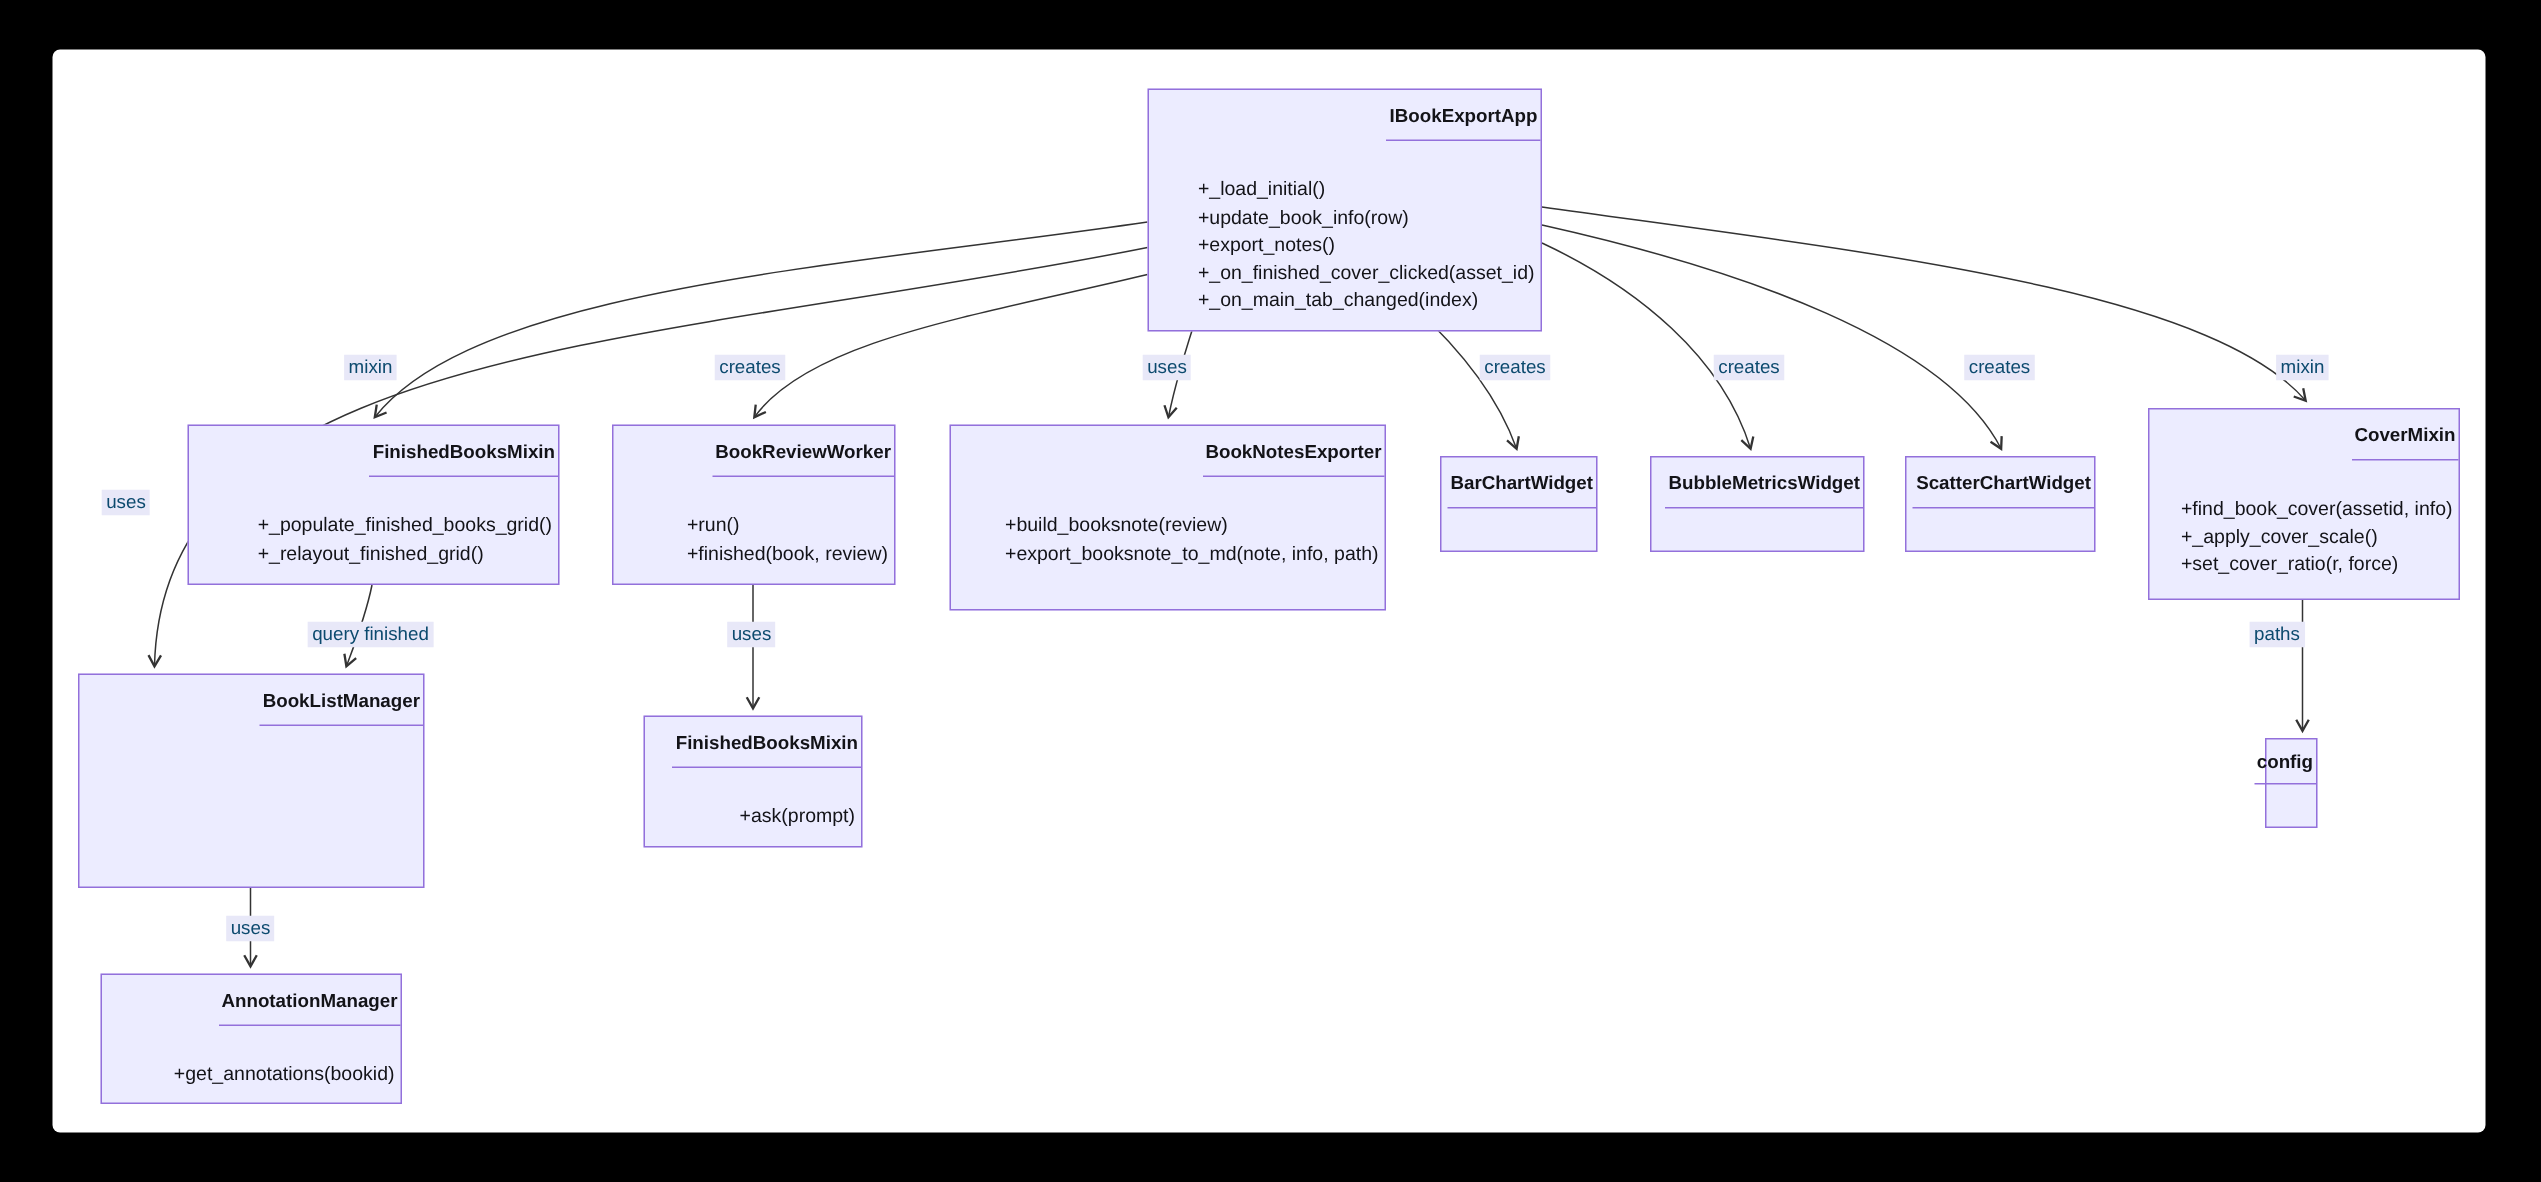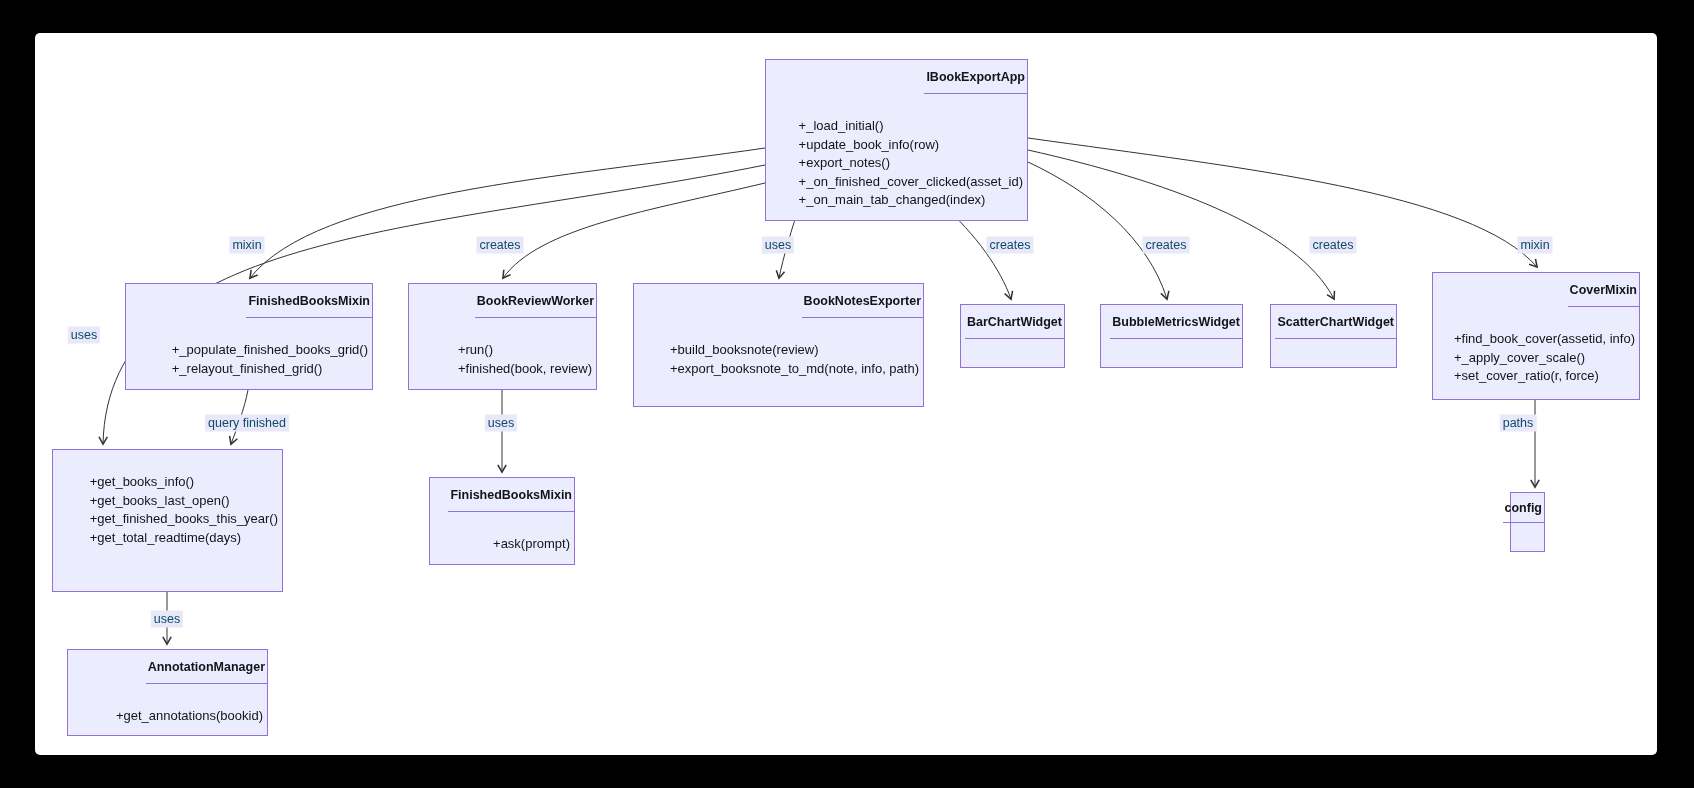--- a/index.html
+++ b/index.html
@@ -119,27 +119,22 @@
   <div class="uml-title">CoverMixin</div>
   <div class="uml-attrs"></div>
   <div class="uml-methods">
     <div class="method">+find_book_cover(assetid, info)</div>
     <div class="method">+_apply_cover_scale()</div>
     <div class="method">+set_cover_ratio(r, force)</div>
   </div>
 </div>
 
 <div class="uml-class" style="left:52px;top:449px;width:231px;height:143px">
+  <div class="uml-title">BookListManager</div>
   <div class="uml-attrs"></div>
-  <div class="uml-methods">
-    <div class="method">+get_books_info()</div>
-    <div class="method">+get_books_last_open()</div>
-    <div class="method">+get_finished_books_this_year()</div>
-    <div class="method">+get_total_readtime(days)</div>
-  </div>
 </div>
 
 <div class="uml-class" style="left:429px;top:477px;width:146px;height:88px">
   <div class="uml-title">FinishedBooksMixin</div>
   <div class="uml-attrs"></div>
   <div class="uml-methods">
     <div class="method">+ask(prompt)</div>
   </div>
 </div>
 

